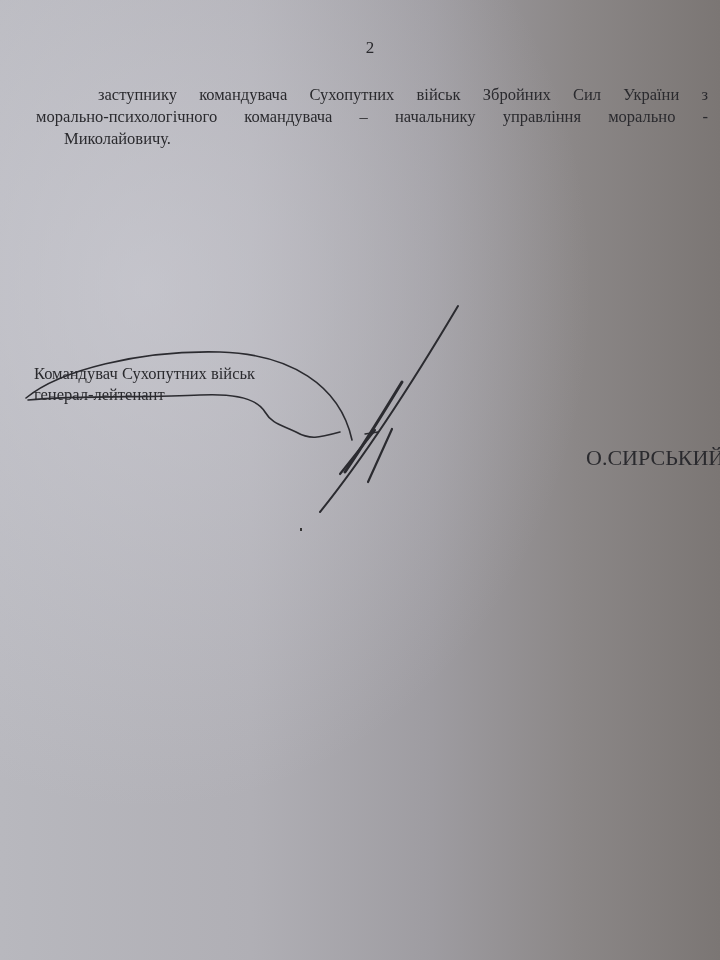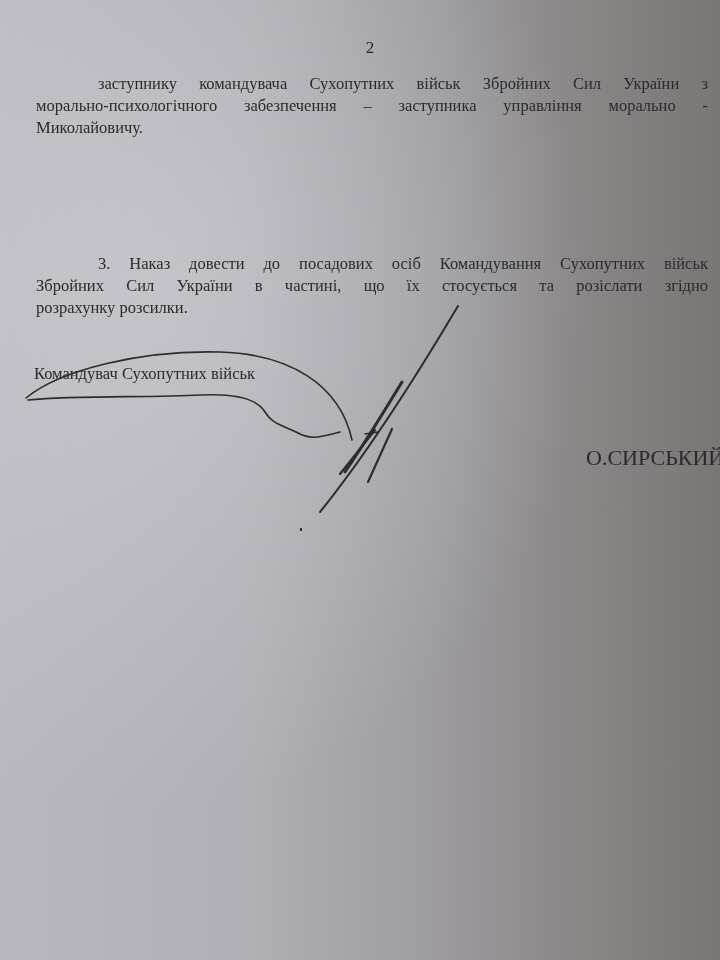--- a/index.html
+++ b/index.html
@@ -40,23 +40,24 @@
       text-align-last: left;
     }
     .para .line {
       display: block;
       text-align: justify;
       text-align-last: justify;
       white-space: nowrap;
     }
     .para .line.last {
       text-align-last: left;
+      margin-left: 28px;
     }
     .indent { padding-left: 62px; }
-    #p1 { top: 73px; }
+    #p1 { top: 84px; }
     #p2 { top: 188px; }
     #p3 { top: 253px; }
     .sig-block {
       position: absolute;
       left: 34px;
       top: 363px;
       font-size: 16.5px;
       line-height: 21px;
     }
     .sig-block div { white-space: nowrap; }
@@ -83,33 +84,29 @@
   </style>
 </head>
 <body>
 
 <div class="page">
 
   <div class="page-number">2</div>
 
   <div class="para" id="p1">
     <span class="line indent">заступнику командувача Сухопутних військ Збройних Сил України з</span>
-    <span class="line">морально-психологічного забезпечення – заступника управління морально -</span>
+    <span class="line">морально-психологічного командувача – начальнику управління морально -</span>
     <span class="line last">Миколайовичу.</span>
   </div>
 
 
-  <div class="para" id="p3">
-    <span class="line indent">3. Наказ довести до посадових осіб Командування Сухопутних військ</span>
-    <span class="line">Збройних Сил України в частині, що їх стосується та розіслати згідно</span>
-    <span class="line last">розрахунку розсилки.</span>
-  </div>
 
   <div class="sig-block">
     <div>Командувач Сухопутних військ</div>
+    <div>генерал-лейтенант</div>
   </div>
 
   <div class="signer-name">О.СИРСЬКИЙ</div>
 
   <svg class="signature" viewBox="0 0 720 960" xmlns="http://www.w3.org/2000/svg">
     <g fill="none" stroke="#2b2b30" stroke-linecap="round" stroke-linejoin="round">
 
       <path d="M 26 398 C 60 370, 140 350, 220 352 C 290 354, 340 385, 352 440" stroke-width="1.6"></path>
 
       <path d="M 28 400 C 80 395, 150 398, 200 395 C 240 393, 258 400, 265 412 C 272 424, 282 425, 296 432 C 310 440, 318 438, 340 432" stroke-width="1.6"></path>

